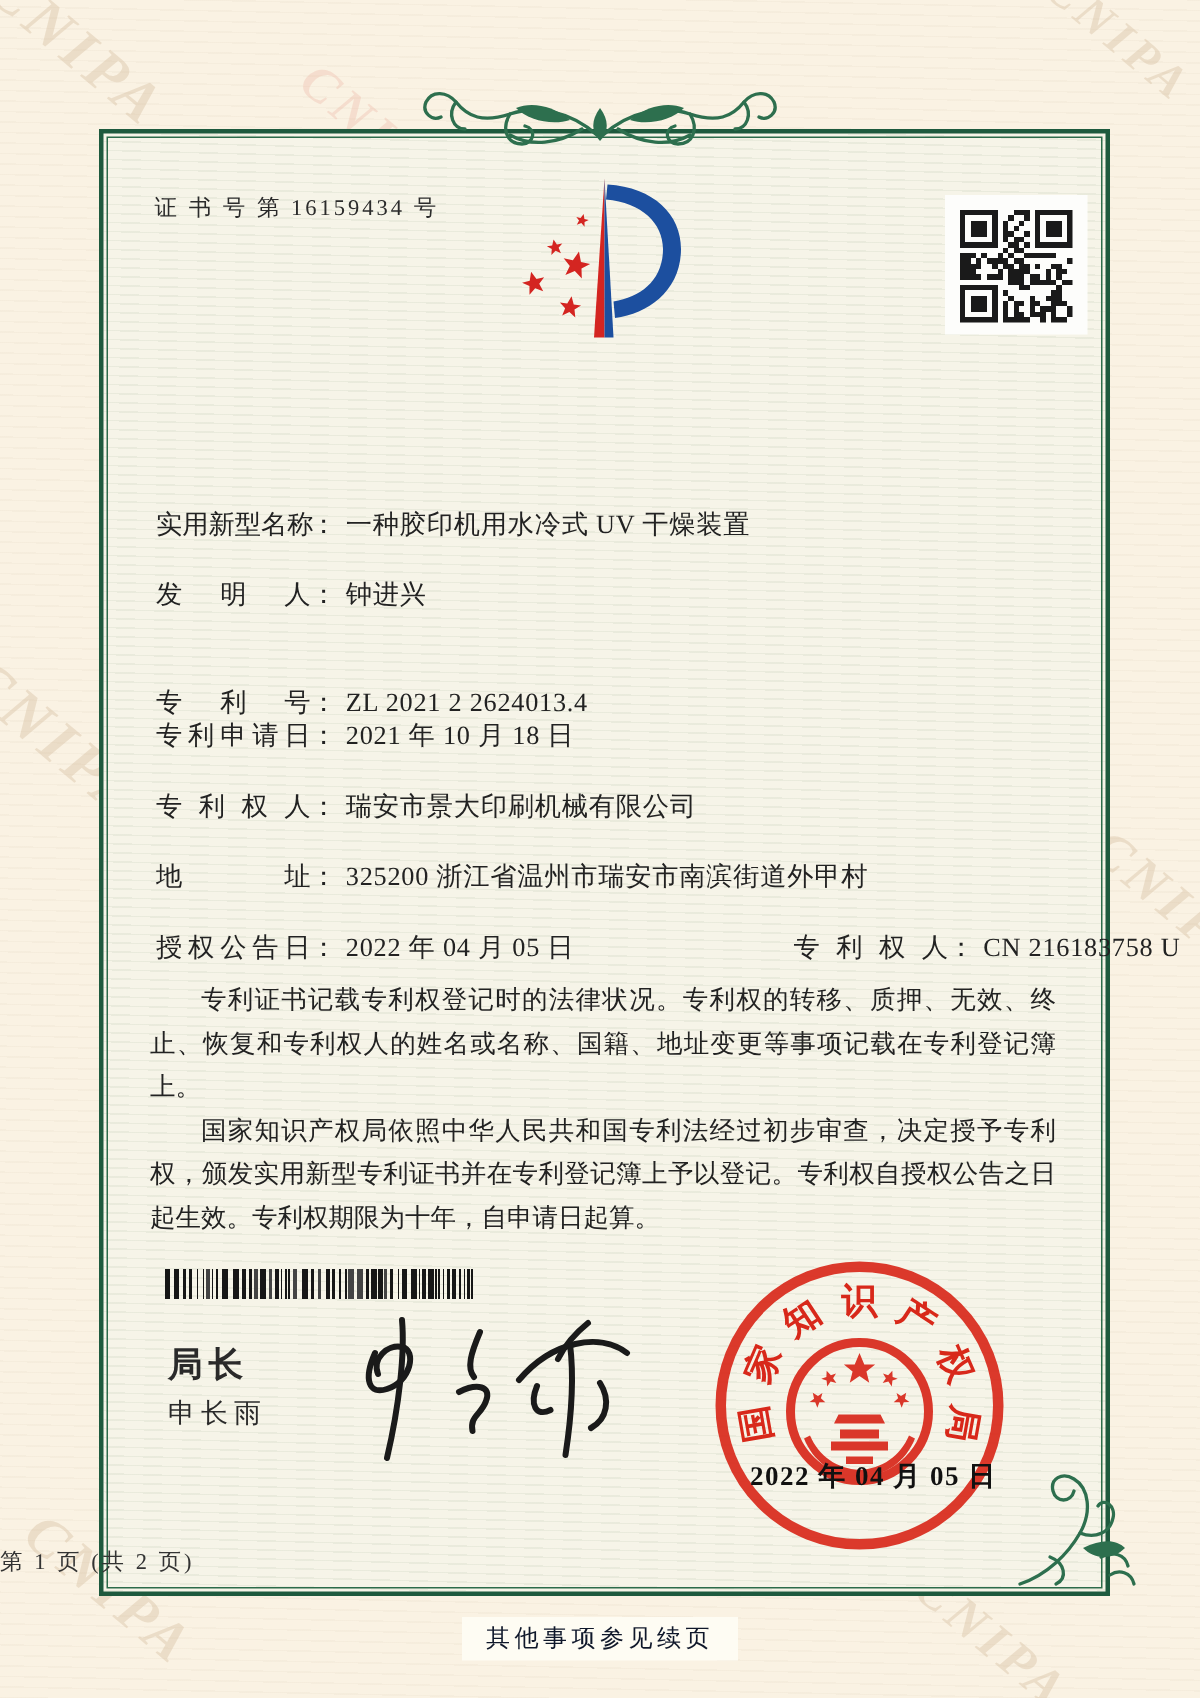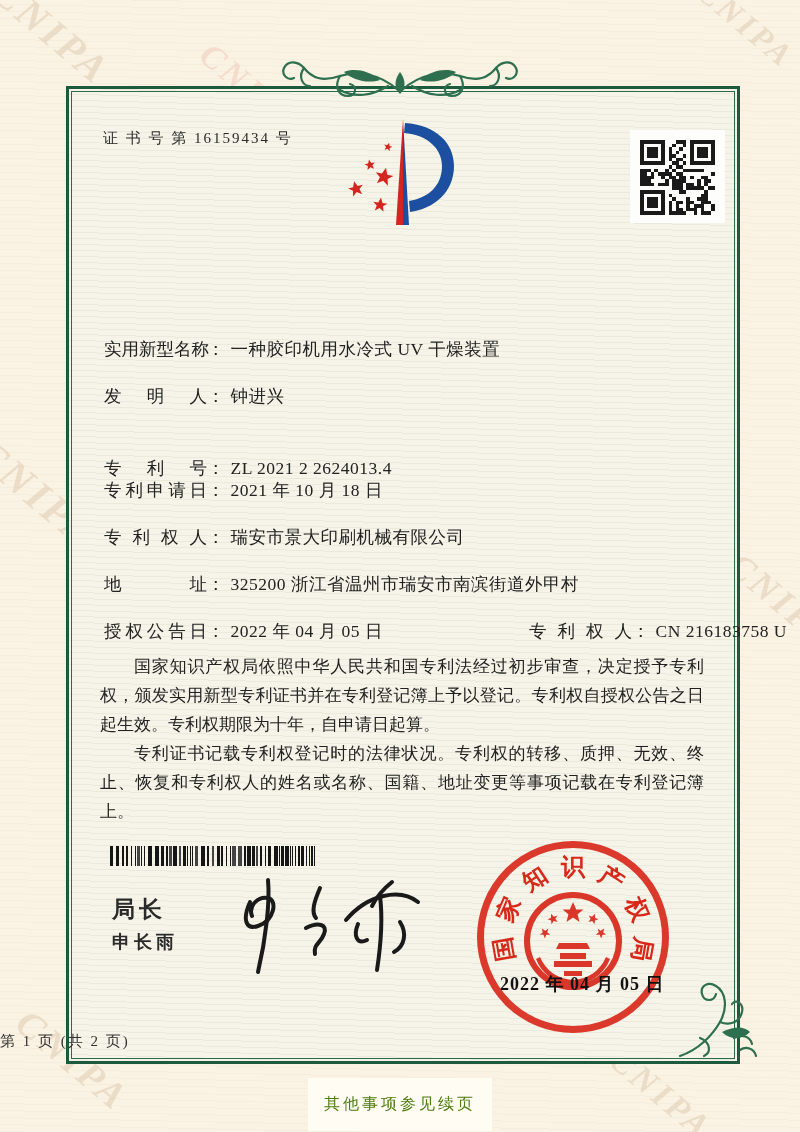--- a/index.html
+++ b/index.html
@@ -26,34 +26,34 @@
   .colon{display:inline-block;margin-right:6px;}
   .fval{letter-spacing:0.5px;}
   #grant-no{position:absolute;left:425px;top:0;}
   #paras{position:absolute;left:100px;top:652px;width:604px;font-size:17px;line-height:29px;color:#222;
          text-align:justify;}
   #paras p{margin:0;text-indent:2em;}
   #barcode{position:absolute;left:110px;top:846px;}
   #sig-title{position:absolute;left:112px;top:894px;font-family:"Liberation Sans","DejaVu Sans",sans-serif;
              font-size:23px;font-weight:600;color:#2a2a2a;letter-spacing:4px;}
   #sig-name{position:absolute;left:112px;top:930px;font-family:"Liberation Sans","DejaVu Sans",sans-serif;
-            font-size:18px;font-weight:700;color:#2a2a2a;letter-spacing:4px;}
+            font-size:18px;font-weight:400;color:#2a2a2a;letter-spacing:4px;}
   #signature{position:absolute;left:228px;top:872px;}
   #seal{position:absolute;left:477px;top:841px;width:192px;height:192px;}
   #seal-ring{position:absolute;left:0;top:0;width:178px;height:178px;border:7px solid rgba(216,40,26,0.92);
              border-radius:50%;}
   #seal-anchor{position:absolute;left:96px;top:96px;width:0;height:0;}
   .seal-ch{position:absolute;left:0;top:0;font-size:24px;font-weight:bold;color:#d8281a;
            font-family:"Liberation Serif",serif;white-space:nowrap;}
   #seal-emblem{position:absolute;left:43px;top:46px;}
   #seal-date{position:absolute;left:500px;top:972px;font-size:18px;color:#111;letter-spacing:1px;
              font-weight:bold;white-space:nowrap;}
   #page-num{position:absolute;left:0;top:1032px;width:800px;text-align:left;font-size:15px;color:#333;letter-spacing:2px;}
   #cont-note{position:absolute;left:0;top:1078px;width:800px;text-align:center;}
-  #cont-note span{display:inline-block;background:#fefcf3;padding:16px 16px;font-size:16px;color:#4d7c0f;letter-spacing:3px;}
+  #cont-note span{display:inline-block;background:#fefcf3;padding:4px 16px;font-size:16px;color:#0f172a;letter-spacing:3px;}
 </style>
 </head>
 <body>
 
 <div id="page">
 
   <span class="wm" style="left:-18px;top:8px;font-size:40px;">CNIPA</span>
   <span class="wm pink" style="left:190px;top:70px;font-size:34px;">CNIPA</span>
   <span class="wm" style="left:688px;top:6px;font-size:32px;">CNIPA</span>
   <span class="wm" style="left:450px;top:340px;font-size:36px;color:rgba(210,190,160,0.30);">CNIPA</span>
@@ -279,22 +279,22 @@
     <span class="flabel">地址</span><span class="colon">：</span><span class="fval">325200  浙江省温州市瑞安市南滨街道外甲村</span>
   </div>
   <div class="frow" style="top:619px;width:620px;">
     <span class="flabel">授权公告日</span><span class="colon">：</span><span class="fval">2022 年 04 月 05 日</span>
     <span id="grant-no">
       <span class="flabel">专利权人</span><span class="colon">：</span><span class="fval">CN 216183758 U</span>
     </span>
   </div>
 
   <div id="paras">
+    <p>专利证书记载专利权登记时的法律状况。专利权的转移、质押、无效、终止、恢复和专利权人的姓名或名称、国籍、地址变更等事项记载在专利登记簿上。</p>
     <p>国家知识产权局依照中华人民共和国专利法经过初步审查，决定授予专利权，颁发实用新型专利证书并在专利登记簿上予以登记。专利权自授权公告之日起生效。专利权期限为十年，自申请日起算。</p>
-    <p>专利证书记载专利权登记时的法律状况。专利权的转移、质押、无效、终止、恢复和专利权人的姓名或名称、国籍、地址变更等事项记载在专利登记簿上。</p>
   </div>
 
   <svg id="barcode" width="212" height="20" viewBox="0 0 212 20" shape-rendering="crispEdges">
       <rect x="0" y="0" width="3" height="20" fill="#161616"></rect>
       <rect x="6" y="0" width="3" height="20" fill="#161616"></rect>
       <rect x="12" y="0" width="2" height="20" fill="#161616"></rect>
       <rect x="16" y="0" width="2" height="20" fill="#161616"></rect>
       <rect x="21" y="0" width="1" height="20" fill="#161616"></rect>
       <rect x="25" y="0" width="1" height="20" fill="#161616"></rect>
       <rect x="27" y="0" width="3" height="20" fill="#444"></rect>

